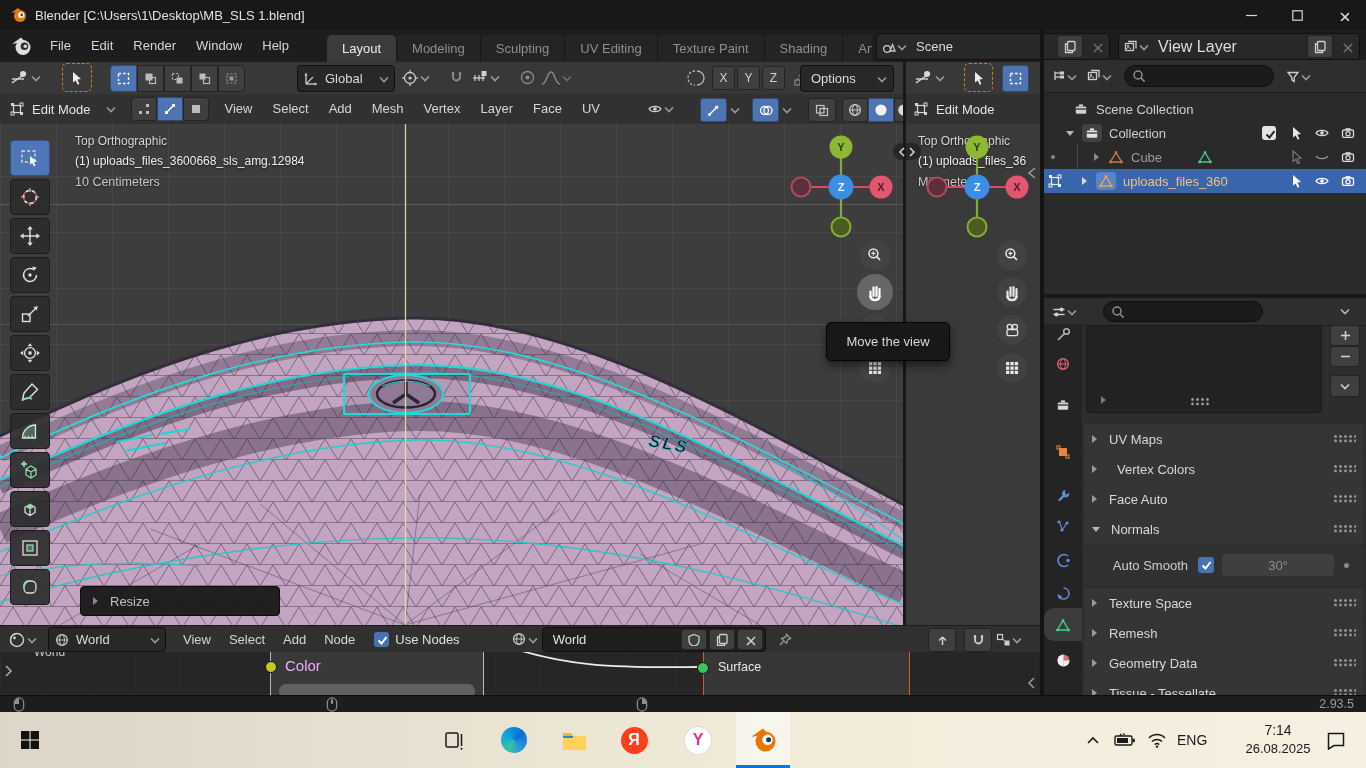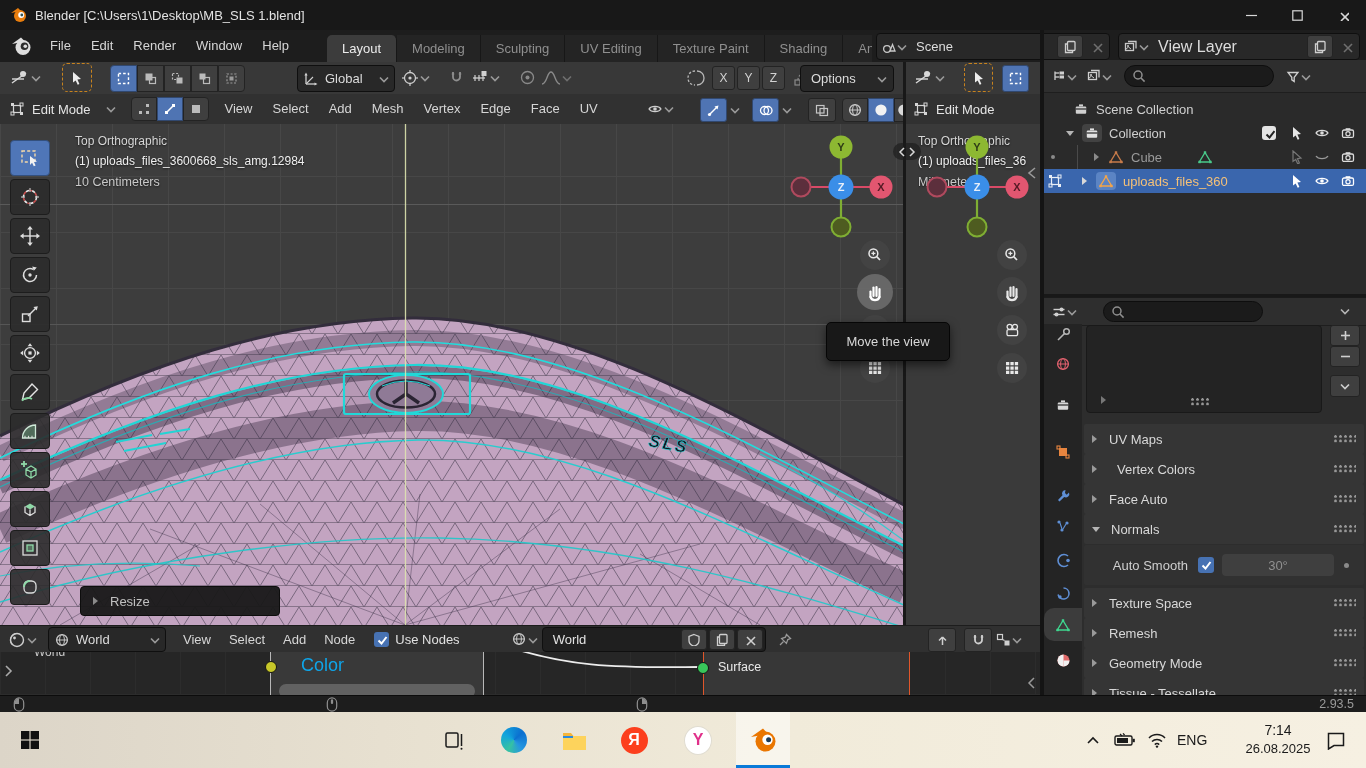--- a/index.html
+++ b/index.html
@@ -464,21 +464,21 @@
           <svg width="12" height="12">
             <rect x="2" y="2" width="8" height="8" fill="#bbb"></rect>
           </svg>
         </div>
     </div>
     <span class="mi" style="margin-left:6px">View</span>
     <span class="mi">Select</span>
     <span class="mi">Add</span>
     <span class="mi">Mesh</span>
     <span class="mi">Vertex</span>
-    <span class="mi">Edge</span>
+    <span class="mi">Layer</span>
     <span class="mi">Face</span>
     <span class="mi">UV</span>
 
     <div class="ab row" style="left:648px;top:4px;height:22px">
       <svg width="15" height="14" color="#cfcfcf">
           <use href="#ey"></use>
         </svg>
       <svg width="12" height="12" color="#9a9a9a">
           <use href="#cd"></use>
         </svg>
@@ -876,21 +876,21 @@
   <div class="ab" id="nbody">
     <div class="ab" style="left:34px;top:0;width:70px;height:9px;overflow:hidden">
       <span style="display:block;margin-top:-7px;font-size:12px;color:#c8c8c8">World</span>
     </div>
     <svg class="ab" style="left:0;top:0" width="1040" height="43">
       <path d="M490,-12 C560,16 620,16 700,15" fill="none" stroke="#ececec" stroke-width="1.8"></path>
     </svg>
 
     <div class="ab" style="left:270px;top:0;width:212px;height:43px;background:rgba(58,58,58,0.96);border-left:1px solid #b8b8b8;border-right:1px solid #b8b8b8">
       <div class="row" style="height:26px">
-        <span style="font-size:18px;color:#0ea5e9;margin-left:30px">Color</span>
+        <span style="font-size:15px;color:#f0abfc;margin-left:14px">Color</span>
       </div>
       <div class="ab" style="left:8px;top:32px;width:196px;height:14px;background:#616161;border-radius:7px"></div>
     </div>
     <div class="ab" style="left:265px;top:9px;width:10px;height:10px;border-radius:50%;background:#c7c729;border:1px solid #141414"></div>
 
     <div class="ab" style="left:703px;top:0;width:205px;height:43px;background:rgba(56,56,56,0.96);border-left:1.6px solid #e0562a;border-right:1.6px solid #e0562a">
       <div class="row" style="height:30px">
         <span style="font-size:12.5px;color:#e8e8e8;margin-left:14px">Surface</span>
       </div>
     </div>
@@ -1155,21 +1155,21 @@
       <span style="margin-left:12px;flex:1">Texture Space</span>
       <span class="grip"></span>
     </div>
     <div class="prow" style="top:321px">
       <span class="tri-r"></span>
       <span style="margin-left:12px;flex:1">Remesh</span>
       <span class="grip"></span>
     </div>
     <div class="prow" style="top:351px">
       <span class="tri-r"></span>
-      <span style="margin-left:12px;flex:1">Geometry Mode</span>
+      <span style="margin-left:12px;flex:1">Geometry Data</span>
       <span class="grip"></span>
     </div>
     <div class="prow" style="top:381px">
       <span class="tri-r"></span>
       <span style="margin-left:12px;flex:1">Tissue - Tessellate</span>
       <span class="grip"></span>
     </div>
   </div>
 
   <div class="ab" style="left:903px;top:62px;width:3px;height:563px;background:#181818"></div>

